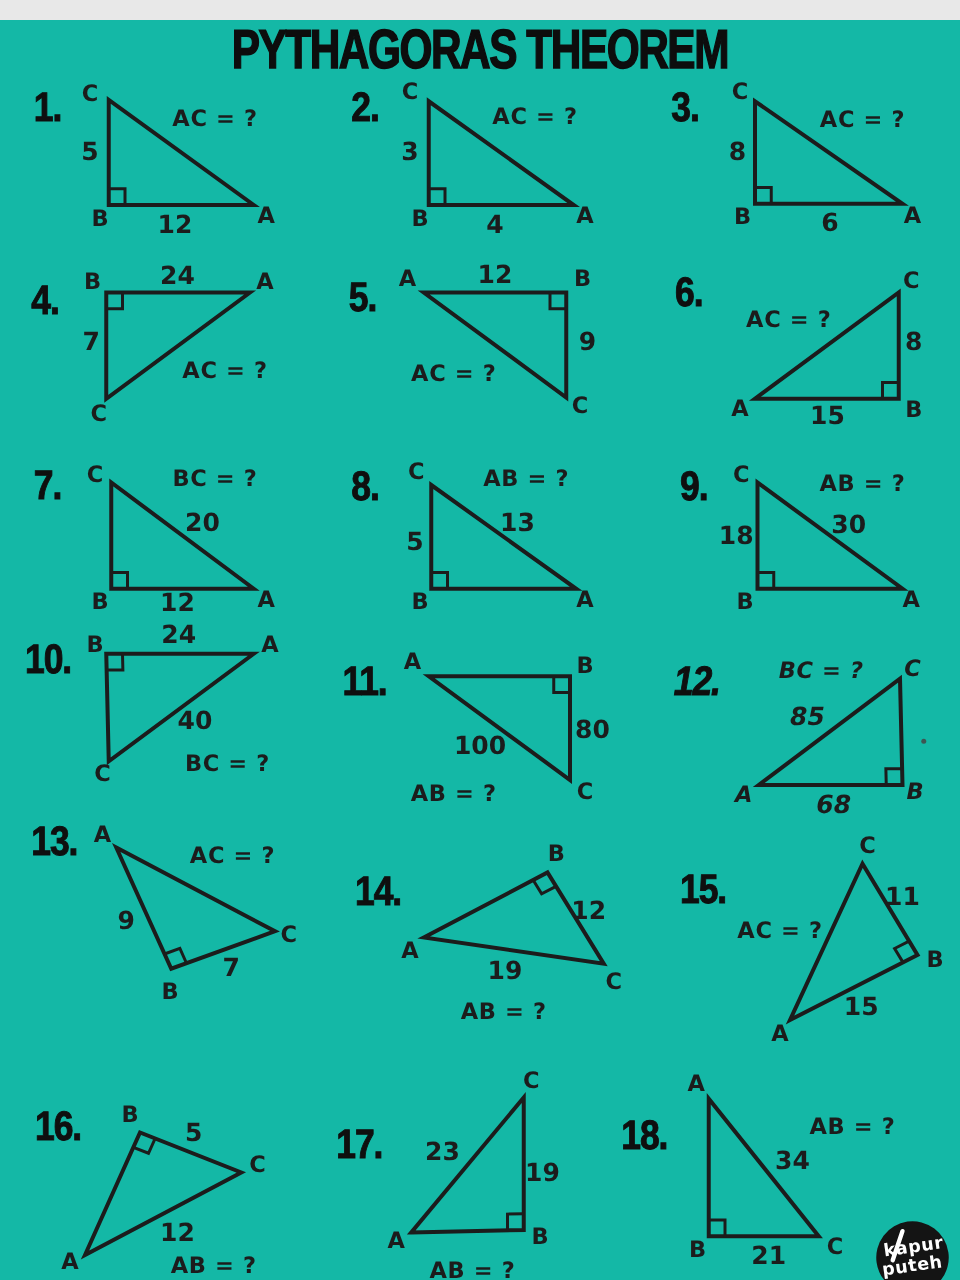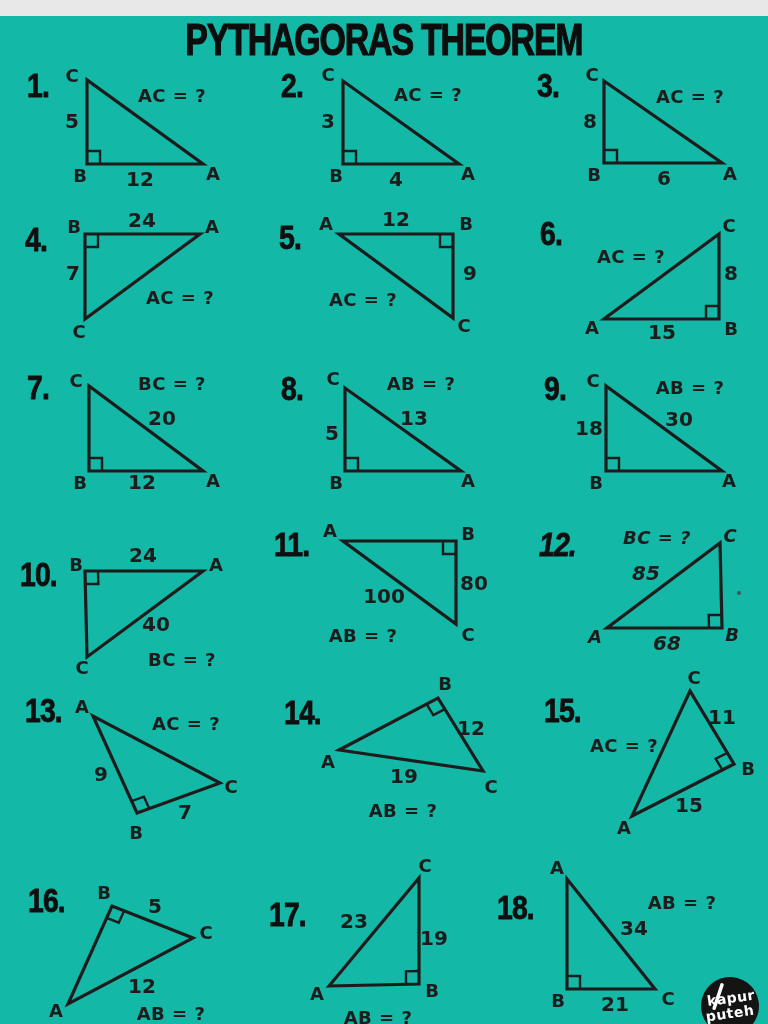--- a/index.html
+++ b/index.html
@@ -162,21 +162,21 @@
           <polygon points="210,115 94,115 94,30" class="tri"></polygon>
           <polyline points="107.0,115.0 107.0,102.0 94.0,102.0" class="ra"></polyline>
           <text class="vtx" x="217" y="124" text-anchor="middle" dominant-baseline="central">A</text>
           <text class="vtx" x="84" y="126" text-anchor="middle" dominant-baseline="central">B</text>
           <text class="vtx" x="81" y="24" text-anchor="middle" dominant-baseline="central">C</text>
           <text class="val" x="77" y="72" text-anchor="middle" dominant-baseline="central">18</text>
           <text class="val" x="167" y="63" text-anchor="middle" dominant-baseline="central">30</text>
           <text class="q" x="178" y="31" text-anchor="middle" dominant-baseline="central">AB = ?</text>
         </svg>
       </div>
-      <div class="cell" style="left: 0px; top: 518px; width: 256px; height: 150px;">
+      <div class="cell" style="left: 0px; top: 470px; width: 256px; height: 150px;">
         <div class="pnum" style="left: 20px; top: 24px;">10.</div>
         <svg class="fig" width="256" height="150">
           <polygon points="203,37 85,37 87,123" class="tri"></polygon>
           <polyline points="98.0,37.0 98.3,50.0 85.3,50.0" class="ra"></polyline>
           <text class="vtx" x="216" y="30" text-anchor="middle" dominant-baseline="central">A</text>
           <text class="vtx" x="76" y="30" text-anchor="middle" dominant-baseline="central">B</text>
           <text class="vtx" x="82" y="133" text-anchor="middle" dominant-baseline="central">C</text>
           <text class="val" x="143" y="21" text-anchor="middle" dominant-baseline="central">24</text>
           <text class="val" x="156" y="90" text-anchor="middle" dominant-baseline="central">40</text>
           <text class="q" x="182" y="125" text-anchor="middle" dominant-baseline="central">BC = ?</text>
@@ -201,21 +201,21 @@
           <polygon points="95,122 210,122 208,37" class="tri"></polygon>
           <polyline points="197.0,122.0 196.7,109.0 209.7,109.0" class="ra"></polyline>
           <text class="vtx" x="83" y="130" text-anchor="middle" dominant-baseline="central">A</text>
           <text class="vtx" x="220" y="128" text-anchor="middle" dominant-baseline="central">B</text>
           <text class="vtx" x="218" y="29" text-anchor="middle" dominant-baseline="central">C</text>
           <text class="val" x="134" y="67" text-anchor="middle" dominant-baseline="central">85</text>
           <text class="val" x="155" y="137" text-anchor="middle" dominant-baseline="central">68</text>
           <text class="q" x="145" y="31" text-anchor="middle" dominant-baseline="central">BC = ?</text>
         </svg>
       </div>
-      <div class="cell" style="left: 0px; top: 650px; width: 256px; height: 185px;">
+      <div class="cell" style="left: 0px; top: 612px; width: 256px; height: 185px;">
         <div class="pnum" style="left: 25px; top: 28px;">13.</div>
         <svg class="fig" width="256" height="185">
           <polygon points="93,50 137,147 220,117" class="tri"></polygon>
           <polyline points="131.6,135.2 143.9,130.7 149.2,142.6" class="ra"></polyline>
           <text class="vtx" x="82" y="40" text-anchor="middle" dominant-baseline="central">A</text>
           <text class="vtx" x="136" y="166" text-anchor="middle" dominant-baseline="central">B</text>
           <text class="vtx" x="231" y="120" text-anchor="middle" dominant-baseline="central">C</text>
           <text class="val" x="101" y="108" text-anchor="middle" dominant-baseline="central">9</text>
           <text class="val" x="185" y="146" text-anchor="middle" dominant-baseline="central">7</text>
           <text class="q" x="186" y="57" text-anchor="middle" dominant-baseline="central">AC = ?</text>

